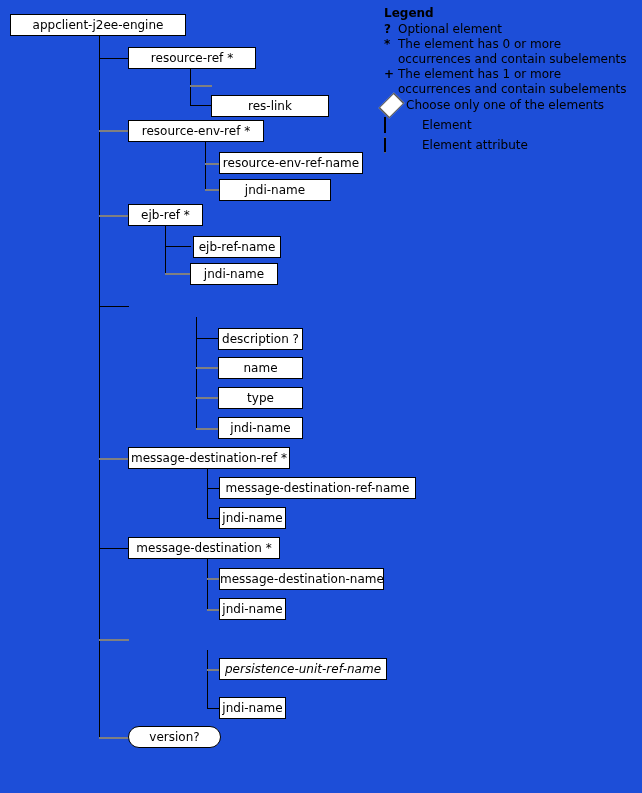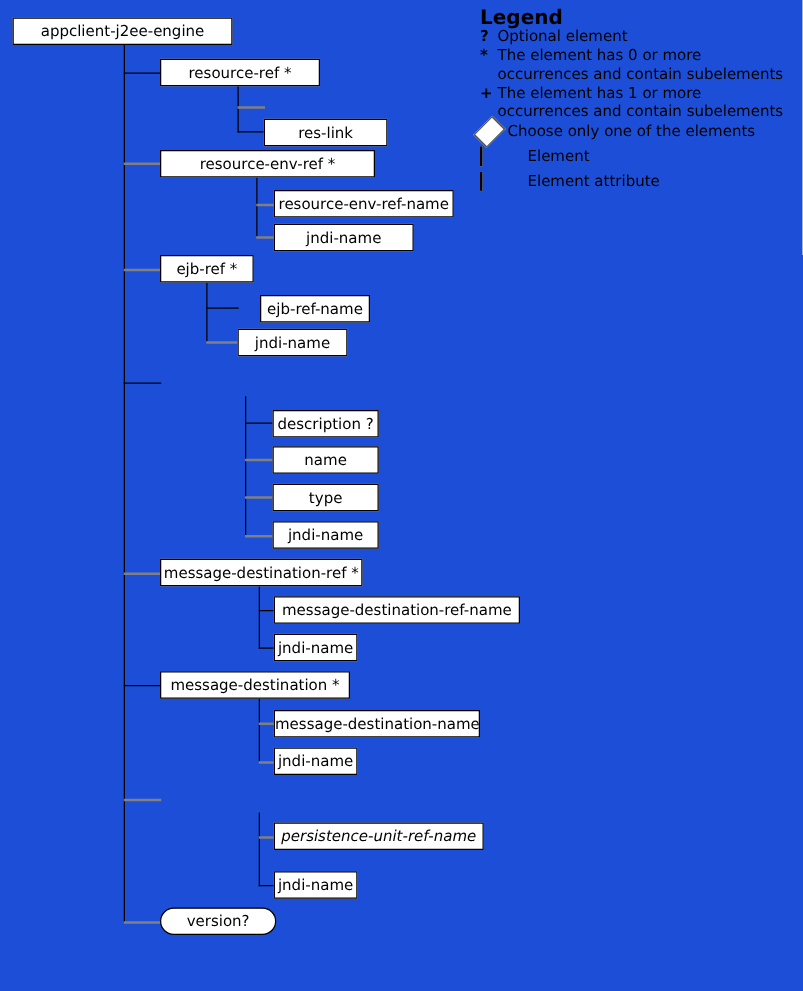--- a/index.html
+++ b/index.html
@@ -60,21 +60,21 @@
   #legend {
     position: absolute;
     left: 384px;
     top: 6px;
     width: 250px;
     font-size: 12px;
     line-height: 15px;
   }
   .legend-title {
     font-weight: bold;
-    font-size: 16px;
+    font-size: 12px;
     margin-bottom: 1px;
   }
   .legend-row {
     position: relative;
     display: flex;
     align-items: flex-start;
   }
   .legend-sym {
     width: 14px;
     flex: 0 0 14px;
@@ -126,35 +126,35 @@
 
   <div class="node" style="left:10px; top:14px; width:176px;">appclient-j2ee-engine</div>
 
   <div class="vline" style="left:99px; top:36px; height:702px;"></div>
 
   <div class="hline" style="left:99px; top:58px; width:30px;"></div>
   <div class="node" style="left:128px; top:47px; width:128px;">resource-ref *</div>
   <div class="vline" style="left:190px; top:69px; height:37px;"></div>
   <div class="hline thick" style="left:190px; top:85px; width:22px;"></div>
   <div class="hline" style="left:190px; top:105px; width:22px;"></div>
-  <div class="node" style="left:211px; top:95px; width:99px;">res-link</div>
+  <div class="node" style="left:211px; top:95px; width:118px;">res-link</div>
 
   <div class="hline thick" style="left:99px; top:130px; width:30px;"></div>
-  <div class="node" style="left:128px; top:120px; width:172px;">resource-env-ref *</div>
+  <div class="node" style="left:128px; top:120px; width:136px;">resource-env-ref *</div>
   <div class="vline" style="left:205px; top:142px; height:47px;"></div>
   <div class="hline thick" style="left:205px; top:163px; width:15px;"></div>
   <div class="node" style="left:219px; top:152px; width:144px;">resource-env-ref-name</div>
   <div class="hline thick" style="left:205px; top:189px; width:15px;"></div>
   <div class="node" style="left:219px; top:179px; width:112px;">jndi-name</div>
 
   <div class="hline thick" style="left:99px; top:215px; width:30px;"></div>
   <div class="node" style="left:128px; top:204px; width:75px;">ejb-ref *</div>
   <div class="vline" style="left:165px; top:226px; height:47px;"></div>
   <div class="hline" style="left:165px; top:246px; width:26px;"></div>
-  <div class="node" style="left:208px; top:236px; width:88px;">ejb-ref-name</div>
+  <div class="node" style="left:193px; top:236px; width:88px;">ejb-ref-name</div>
   <div class="hline thick" style="left:165px; top:273px; width:26px;"></div>
   <div class="node" style="left:190px; top:263px; width:88px;">jndi-name</div>
 
   <div class="hline" style="left:99px; top:306px; width:30px;"></div>
   <div class="vline" style="left:196px; top:317px; height:111px;"></div>
   <div class="hline" style="left:196px; top:338px; width:23px;"></div>
   <div class="node" style="left:218px; top:328px; width:85px;">description ?</div>
   <div class="hline thick" style="left:196px; top:367px; width:23px;"></div>
   <div class="node" style="left:218px; top:357px; width:85px;">name</div>
   <div class="hline thick" style="left:196px; top:397px; width:23px;"></div>

